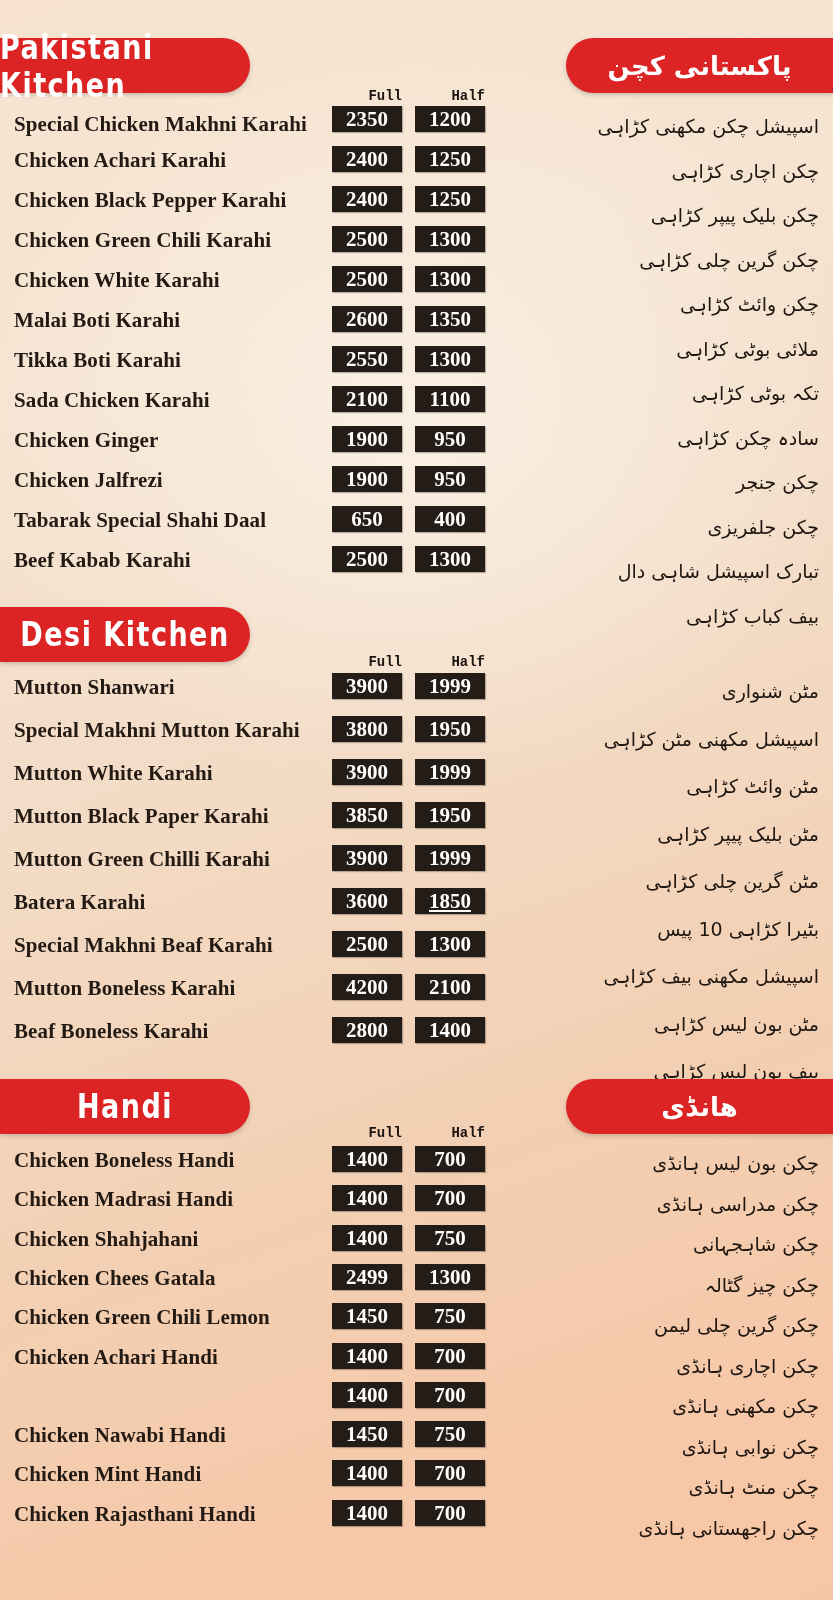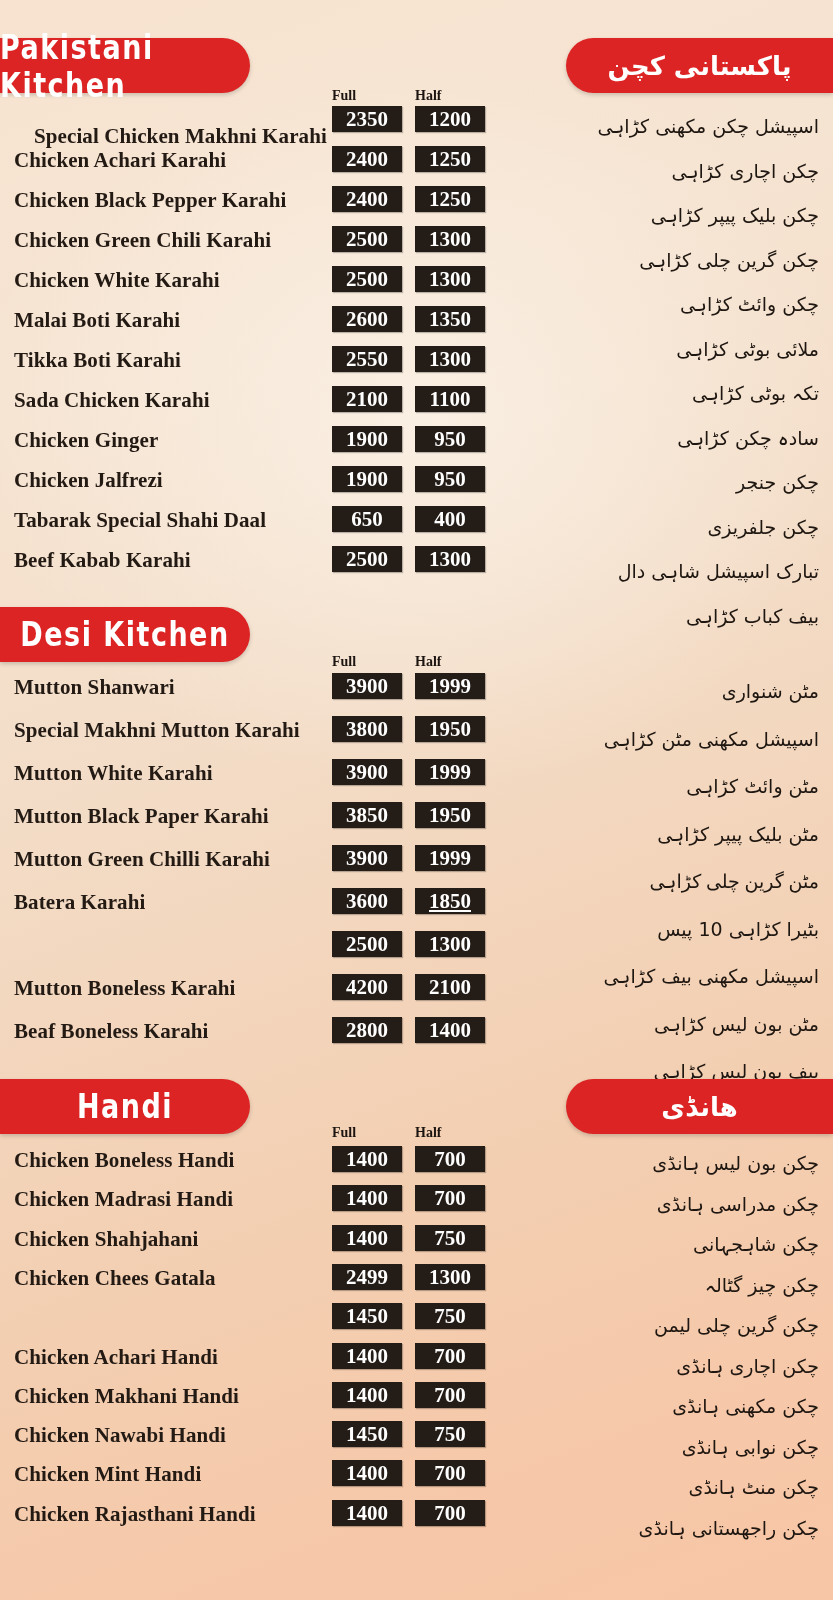--- a/index.html
+++ b/index.html
@@ -32,22 +32,22 @@
     font-weight:bold;font-size:27px;letter-spacing:1.5px;
     transform:scaleY(1.25);
   }
   .band-title-ur{
     color:#fff;font-family:"DejaVu Sans", sans-serif;
     font-weight:bold;font-size:26px;direction:rtl;
   }
 
   
   .colhead{
-    position:absolute;font-family:Liberation Serif, serif;
-    font-weight:bold;font-size:14px;color:#1c1410;text-align:left;width:70px;
+    position:absolute;font-family:Liberation Mono, monospace;
+    font-weight:bold;font-size:14px;color:#1c1410;text-align:right;width:70px;
   }
 
   
   .item-name{
     position:absolute;left:14px;
     font-family:"Liberation Serif", serif;font-weight:bold;
     font-size:21px;color:#231a14;white-space:nowrap;
     letter-spacing:.1px;
   }
   .price{
@@ -71,21 +71,21 @@
 
 <div class="page" id="page">
     <div class="band band-left" style="top: 38px; width: 250px;">
       <span class="band-title">Pakistani Kitchen</span>
     </div>
     <div class="band band-right" style="top: 38px; width: 267px;">
       <span class="band-title-ur">پاکستانی کچن</span>
     </div>
     <div class="colhead" style="top: 88px; left: 332px;">Full</div>
     <div class="colhead" style="top: 88px; left: 415px;">Half</div>
-    <div class="item-name" style="top: 124px; margin-left: 20px;">Special Chicken Makhni Karahi</div>
+    <div class="item-name" style="top: 112px;">Special Chicken Makhni Karahi</div>
     <div class="price full" style="top: 106px;">2350</div>
     <div class="price half" style="top: 106px;">1200</div>
     <div class="urdu" style="top: 115px;">اسپیشل چکن مکھنی کڑاہی</div>
     <div class="item-name" style="top: 148px;">Chicken Achari Karahi</div>
     <div class="price full" style="top: 146px;">2400</div>
     <div class="price half" style="top: 146px;">1250</div>
     <div class="urdu" style="top: 159.5px;">چکن اچاری کڑاہی</div>
     <div class="item-name" style="top: 188px;">Chicken Black Pepper Karahi</div>
     <div class="price full" style="top: 186px;">2400</div>
     <div class="price half" style="top: 186px;">1250</div>
@@ -143,25 +143,26 @@
     <div class="price full" style="top: 759px;">3900</div>
     <div class="price half" style="top: 759px;">1999</div>
     <div class="urdu" style="top: 775px;">مٹن وائٹ کڑاہی</div>
     <div class="item-name" style="top: 804px;">Mutton Black Paper Karahi</div>
     <div class="price full" style="top: 802px;">3850</div>
     <div class="price half" style="top: 802px;">1950</div>
     <div class="urdu" style="top: 822.5px;">مٹن بلیک پیپر کڑاہی</div>
     <div class="item-name" style="top: 847px;">Mutton Green Chilli Karahi</div>
     <div class="price full" style="top: 845px;">3900</div>
     <div class="price half" style="top: 845px;">1999</div>
-    <div class="urdu" style="top: 870px; font-family: Liberation Serif, serif;">مٹن گرین چلی کڑاہی</div>
+    <div class="urdu" style="top: 870px;">مٹن گرین چلی کڑاہی</div>
     <div class="item-name" style="top: 890px;">Batera Karahi</div>
     <div class="price full" style="top: 888px;">3600</div>
     <div class="price half" style="top: 888px; text-decoration: underline;">1850</div>
     <div class="urdu" style="top: 917.5px;">بٹیرا کڑاہی 10 پیس</div>
+    <div class="item-name" style="top: 933px;">Special Makhni Beaf Karahi</div>
     <div class="price full" style="top: 931px;">2500</div>
     <div class="price half" style="top: 931px;">1300</div>
     <div class="urdu" style="top: 965px;">اسپیشل مکھنی بیف کڑاہی</div>
     <div class="item-name" style="top: 976px;">Mutton Boneless Karahi</div>
     <div class="price full" style="top: 974px;">4200</div>
     <div class="price half" style="top: 974px;">2100</div>
     <div class="urdu" style="top: 1012.5px;">مٹن بون لیس کڑاہی</div>
     <div class="item-name" style="top: 1019px;">Beaf Boneless Karahi</div>
     <div class="price full" style="top: 1017px;">2800</div>
     <div class="price half" style="top: 1017px;">1400</div>
@@ -183,28 +184,28 @@
     <div class="price half" style="top: 1185.3px;">700</div>
     <div class="urdu" style="top: 1192.5px;">چکن مدراسی ہانڈی</div>
     <div class="item-name" style="top: 1226.6px;">Chicken Shahjahani</div>
     <div class="price full" style="top: 1224.6px;">1400</div>
     <div class="price half" style="top: 1224.6px;">750</div>
     <div class="urdu" style="top: 1233px;">چکن شاہجہانی</div>
     <div class="item-name" style="top: 1265.9px;">Chicken Chees Gatala</div>
     <div class="price full" style="top: 1263.9px;">2499</div>
     <div class="price half" style="top: 1263.9px;">1300</div>
     <div class="urdu" style="top: 1273.5px;">چکن چیز گٹالہ</div>
+    <div class="item-name" style="top: 1305.2px;">Chicken Green Chili Lemon</div>
     <div class="price full" style="top: 1303.2px;">1450</div>
     <div class="price half" style="top: 1303.2px;">750</div>
     <div class="urdu" style="top: 1314px;">چکن گرین چلی لیمن</div>
     <div class="item-name" style="top: 1344.5px;">Chicken Achari Handi</div>
     <div class="price full" style="top: 1342.5px;">1400</div>
     <div class="price half" style="top: 1342.5px;">700</div>
     <div class="urdu" style="top: 1354.5px;">چکن اچاری ہانڈی</div>
-    <div class="item-name" style="top: 1383.8px;">Chicken Makhani Handi</div>
     <div class="price full" style="top: 1381.8px;">1400</div>
     <div class="price half" style="top: 1381.8px;">700</div>
     <div class="urdu" style="top: 1395px;">چکن مکھنی ہانڈی</div>
     <div class="item-name" style="top: 1423.1px;">Chicken Nawabi Handi</div>
     <div class="price full" style="top: 1421.1px;">1450</div>
     <div class="price half" style="top: 1421.1px;">750</div>
     <div class="urdu" style="top: 1435.5px;">چکن نوابی ہانڈی</div>
     <div class="item-name" style="top: 1462.4px;">Chicken Mint Handi</div>
     <div class="price full" style="top: 1460.4px;">1400</div>
     <div class="price half" style="top: 1460.4px;">700</div>

